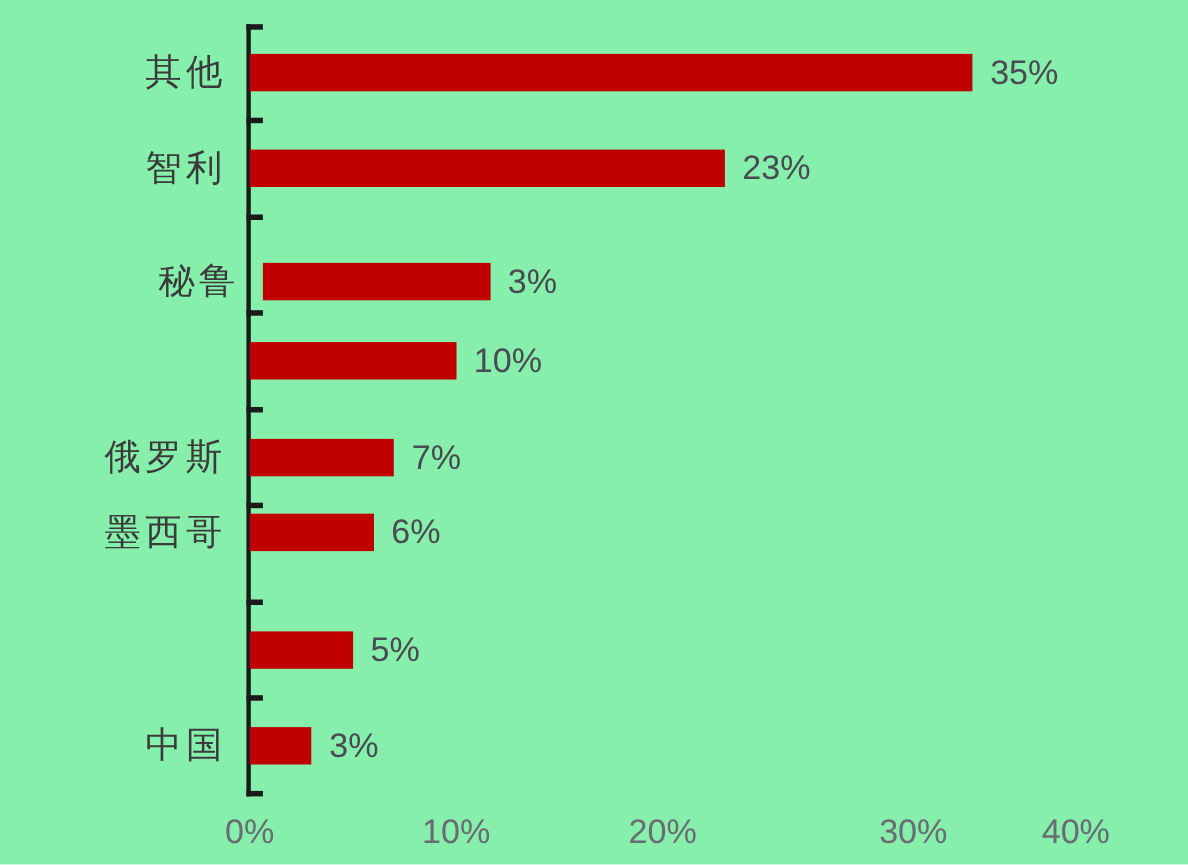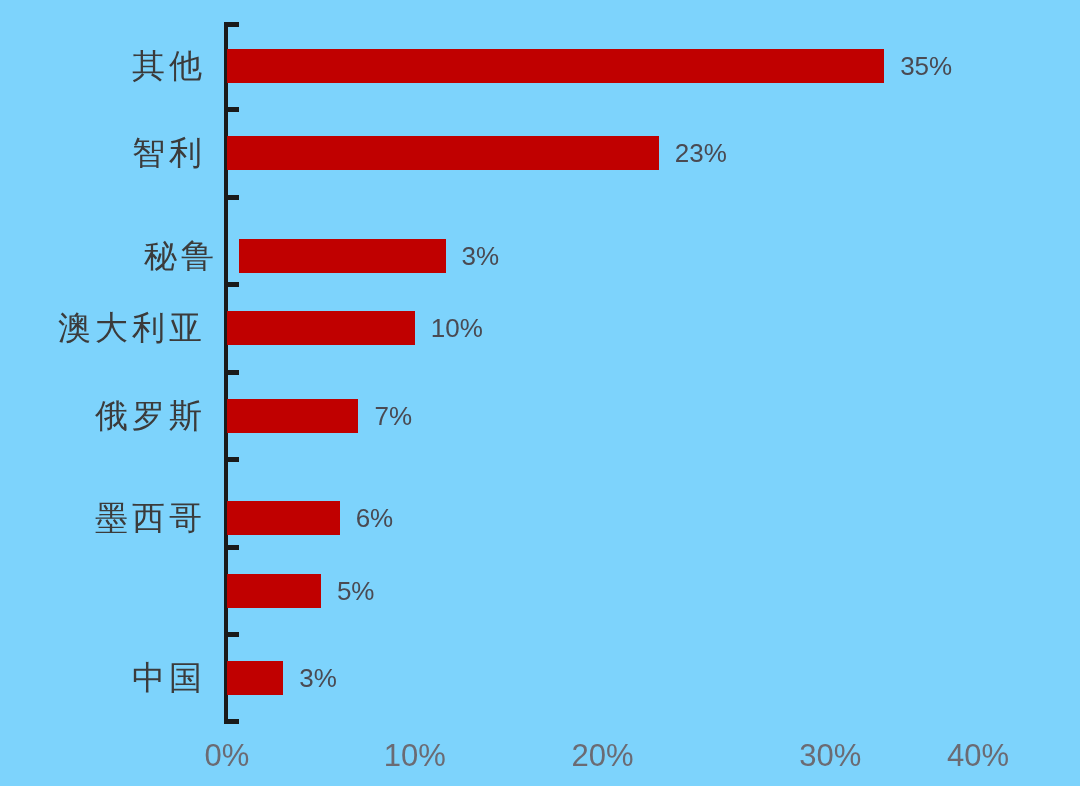--- a/index.html
+++ b/index.html
@@ -5,21 +5,21 @@
 <style>
   html, body {
     margin: 0;
     padding: 0;
     background: #ffffff;
   }
   #chart-root {
     position: relative;
     width: 1080px;
     height: 786px;
-    background: #7dd3fc;
+    background: #86efac;
     font-family: "Liberation Sans", sans-serif;
     overflow: hidden;
   }
 
   
   .plot-area {
     position: absolute;
     left: 0;
     top: 0;
     width: 1080px;
@@ -81,21 +81,21 @@
     top: 50%;
     transform: translateY(-50%);
     height: 34px;
     background: #c00000;
   }
   .bar-value {
     position: absolute;
     top: 50%;
     transform: translateY(-50%);
     font-family: "Liberation Sans", sans-serif;
-    font-size: 26px;
+    font-size: 31px;
     color: #4a4a52;
     white-space: nowrap;
   }
 
   
   .x-tick-label {
     position: absolute;
     top: 738px;
     transform: translateX(-50%);
     font-family: "Liberation Sans", sans-serif;
@@ -133,30 +133,29 @@
           <div class="cat-label">智利</div>
           <div class="bar" style="width: 431.825px; background: rgb(192, 0, 0);"></div>
           <div class="bar-value" style="left: 674.825px; color: rgb(74, 74, 82);">23%</div>
         </div>
         <div class="bar-row" style="top: 212px; margin-left: 12px;">
           <div class="cat-label">秘鲁</div>
           <div class="bar" style="width: 206.525px; background: rgb(192, 0, 0);"></div>
           <div class="bar-value" style="left: 449.525px; color: rgb(74, 74, 82);">3%</div>
         </div>
         <div class="bar-row" style="top: 284.5px;">
-          <div class="cat-label">澳大利亚</div>
           <div class="bar" style="width: 187.75px; background: rgb(192, 0, 0);"></div>
           <div class="bar-value" style="left: 430.75px; color: rgb(74, 74, 82);">10%</div>
         </div>
         <div class="bar-row" style="top: 372px; padding-left: 44px;">
           <div class="cat-label">俄罗斯</div>
           <div class="bar" style="width: 131.425px; background: rgb(192, 0, 0);"></div>
           <div class="bar-value" style="left: 374.425px; color: rgb(74, 74, 82);">7%</div>
         </div>
-        <div class="bar-row" style="top: 474px;">
+        <div class="bar-row" style="top: 440px;">
           <div class="cat-label">墨西哥</div>
           <div class="bar" style="width: 112.65px; background: rgb(192, 0, 0);"></div>
           <div class="bar-value" style="left: 355.65px; color: rgb(74, 74, 82);">6%</div>
         </div>
         <div class="bar-row" style="top: 547px;">
           <div class="bar" style="width: 93.875px; background: rgb(192, 0, 0);"></div>
           <div class="bar-value" style="left: 336.875px; color: rgb(74, 74, 82);">5%</div>
         </div>
         <div class="bar-row" style="top: 634.5px;">
           <div class="cat-label">中国</div>

